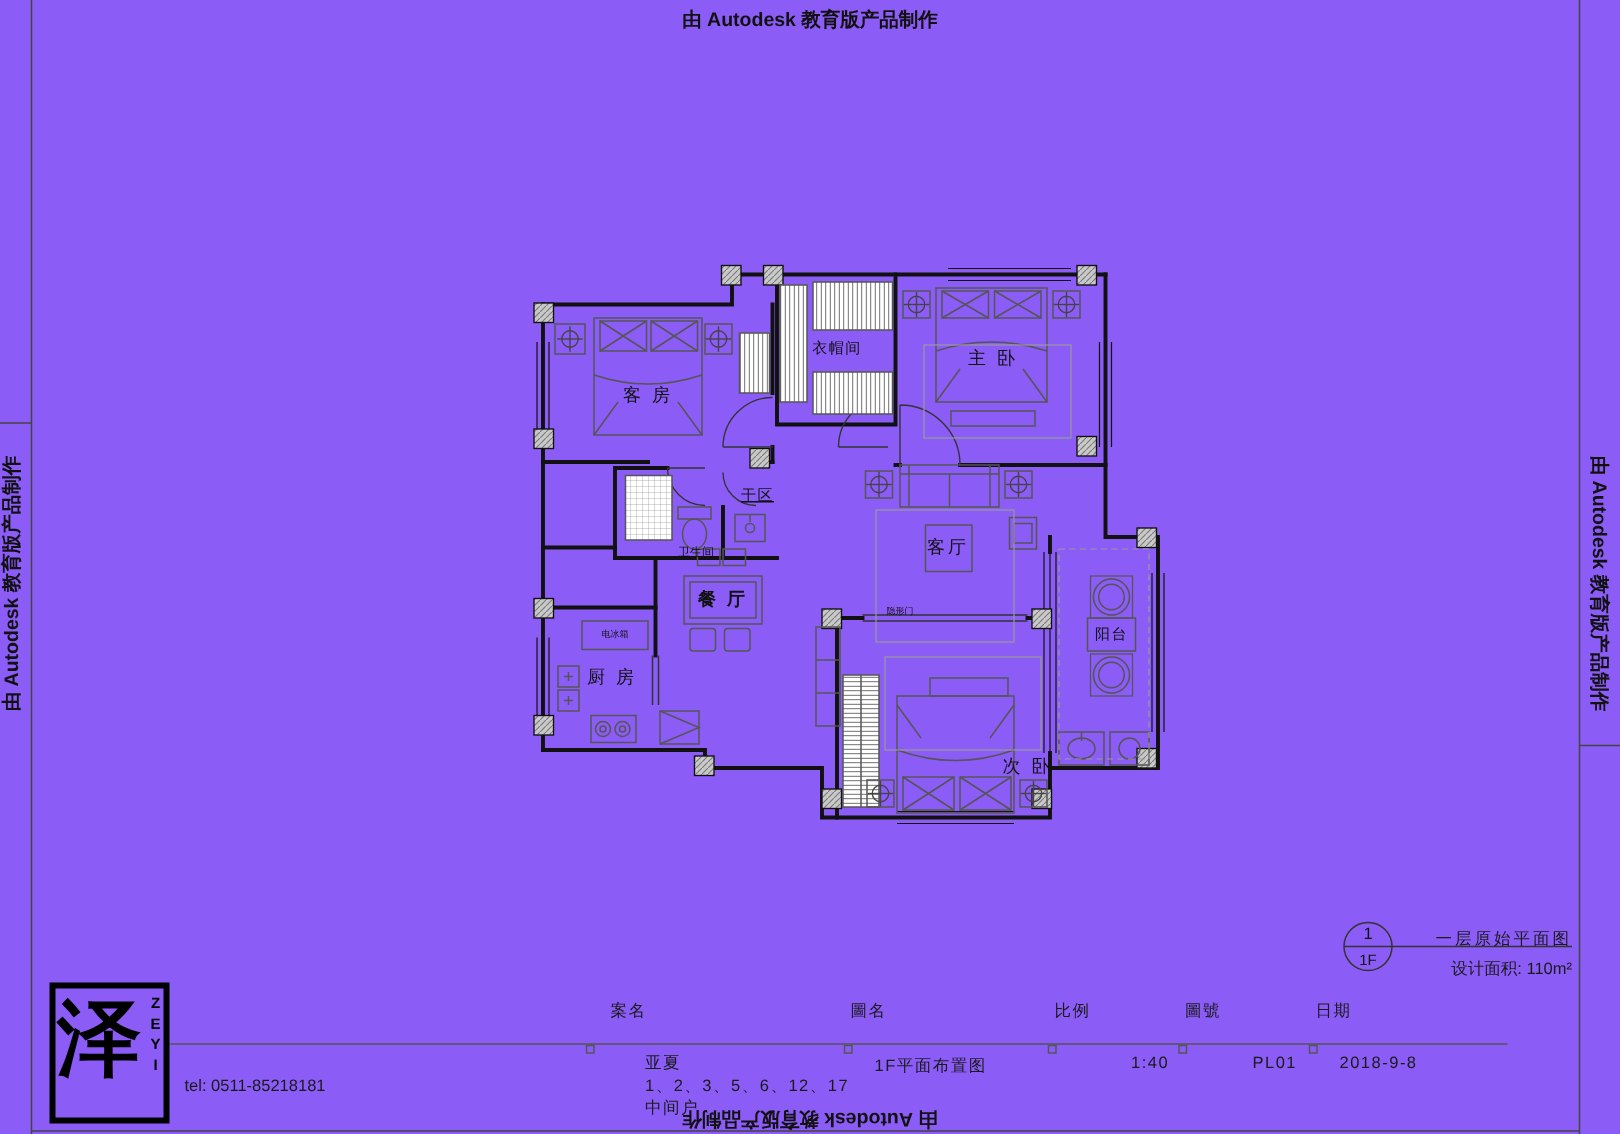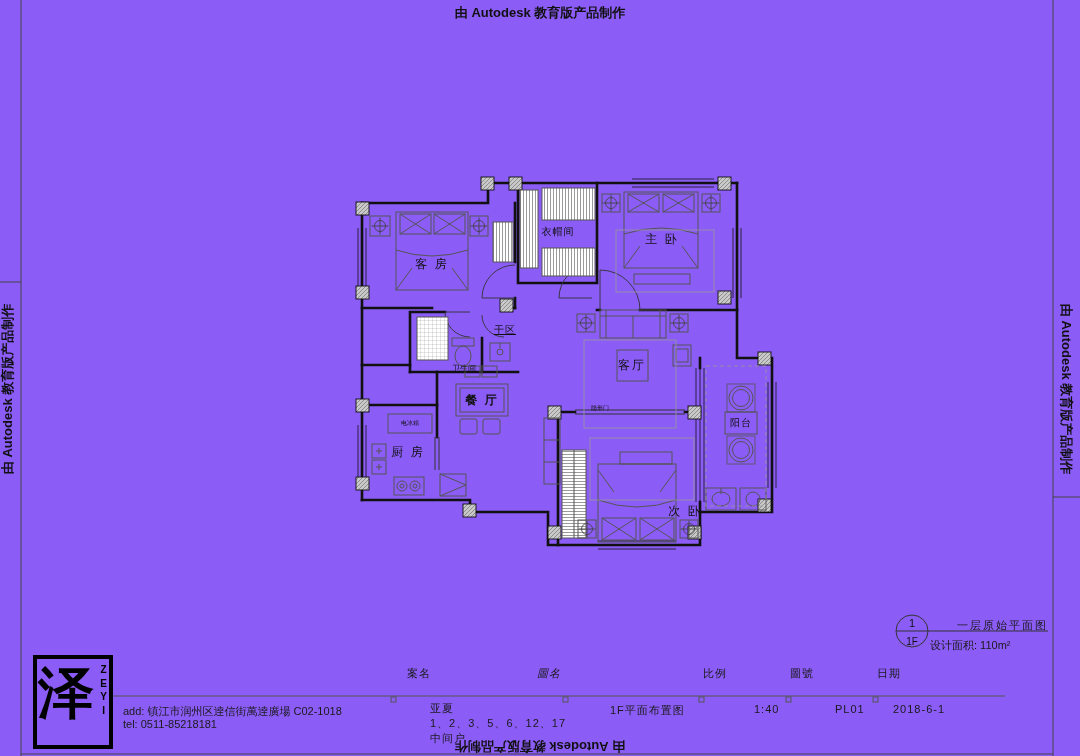--- a/index.html
+++ b/index.html
@@ -256,42 +256,41 @@
   <div class="rl" style="left:482px;top:400px;font-weight:bold;">餐 厅</div>
   <div class="rl" style="left:408px;top:452px;">厨 房</div>
   <div class="rl" style="left:646px;top:511px;margin-left:39px;">次 卧</div>
   <div class="rl" style="left:741px;top:423px;font-size:10px;letter-spacing:1px;">阳台</div>
   <div class="rl rl-xs" style="left:410px;top:423px;">电冰箱</div>
   <div class="rl rl-xs" style="left:600px;top:408px;">隐形门</div>
 
   <div class="mk" style="left:912px;top:623px;">1</div>
   <div class="mk" style="left:912px;top:641px;font-size:10px;">1F</div>
   <div class="abs" style="left:930px;top:618px;width:118px;text-align:right;font-size:11px;letter-spacing:2px;">一层原始平面图</div>
-  <div class="abs" style="left:930px;top:638px;width:118px;text-align:left;font-size:11px;">设计面积: 110m²</div>
+  <div class="abs" style="left:930px;top:638px;width:118px;text-align:right;font-size:11px;">设计面积: 110m²</div>
 
   <div id="logo">
     <div class="glyph">泽</div>
     <div class="latin">
       <span>Z</span>
       <span>E</span>
       <span>Y</span>
       <span>I</span>
     </div>
   </div>
 
-  <div class="abs" style="left:123px;top:704px;font-size:11px;">add: 镇江市润州区逹信街萬逹廣場 C02-1018</div>
   <div class="abs" style="left:123px;top:718px;font-size:11px;">tel: 0511-85218181</div>
 
   <div class="abs tb" style="left:407px;top:666px;font-family:Liberation Serif, serif;">案名</div>
-  <div class="abs tb" style="left:537px;top:666px;font-style:italic;">圖名</div>
+  <div class="abs tb" style="left:567px;top:666px;">圖名</div>
   <div class="abs tb" style="left:703px;top:666px;">比例</div>
   <div class="abs tb" style="left:790px;top:666px;">圖號</div>
   <div class="abs tb" style="left:877px;top:666px;">日期</div>
 
   <div class="abs tbv" style="left:430px;top:701px;">亚夏</div>
   <div class="abs tbv" style="left:430px;top:716px;">1、2、3、5、6、12、17</div>
   <div class="abs tbv" style="left:430px;top:731px;">中间户</div>
-  <div class="abs tbv" style="left:583px;top:703px;margin-left:27px;">1F平面布置图</div>
+  <div class="abs tbv" style="left:583px;top:703px;">1F平面布置图</div>
   <div class="abs tbv" style="left:754px;top:703px;">1:40</div>
   <div class="abs tbv" style="left:803px;top:703px;padding-left:32px;">PL01</div>
-  <div class="abs tbv" style="left:893px;top:703px;">2018-6-1</div>
+  <div class="abs tbv" style="left:893px;top:703px;">2018-9-8</div>
 
 </div>
 
 </body></html>

